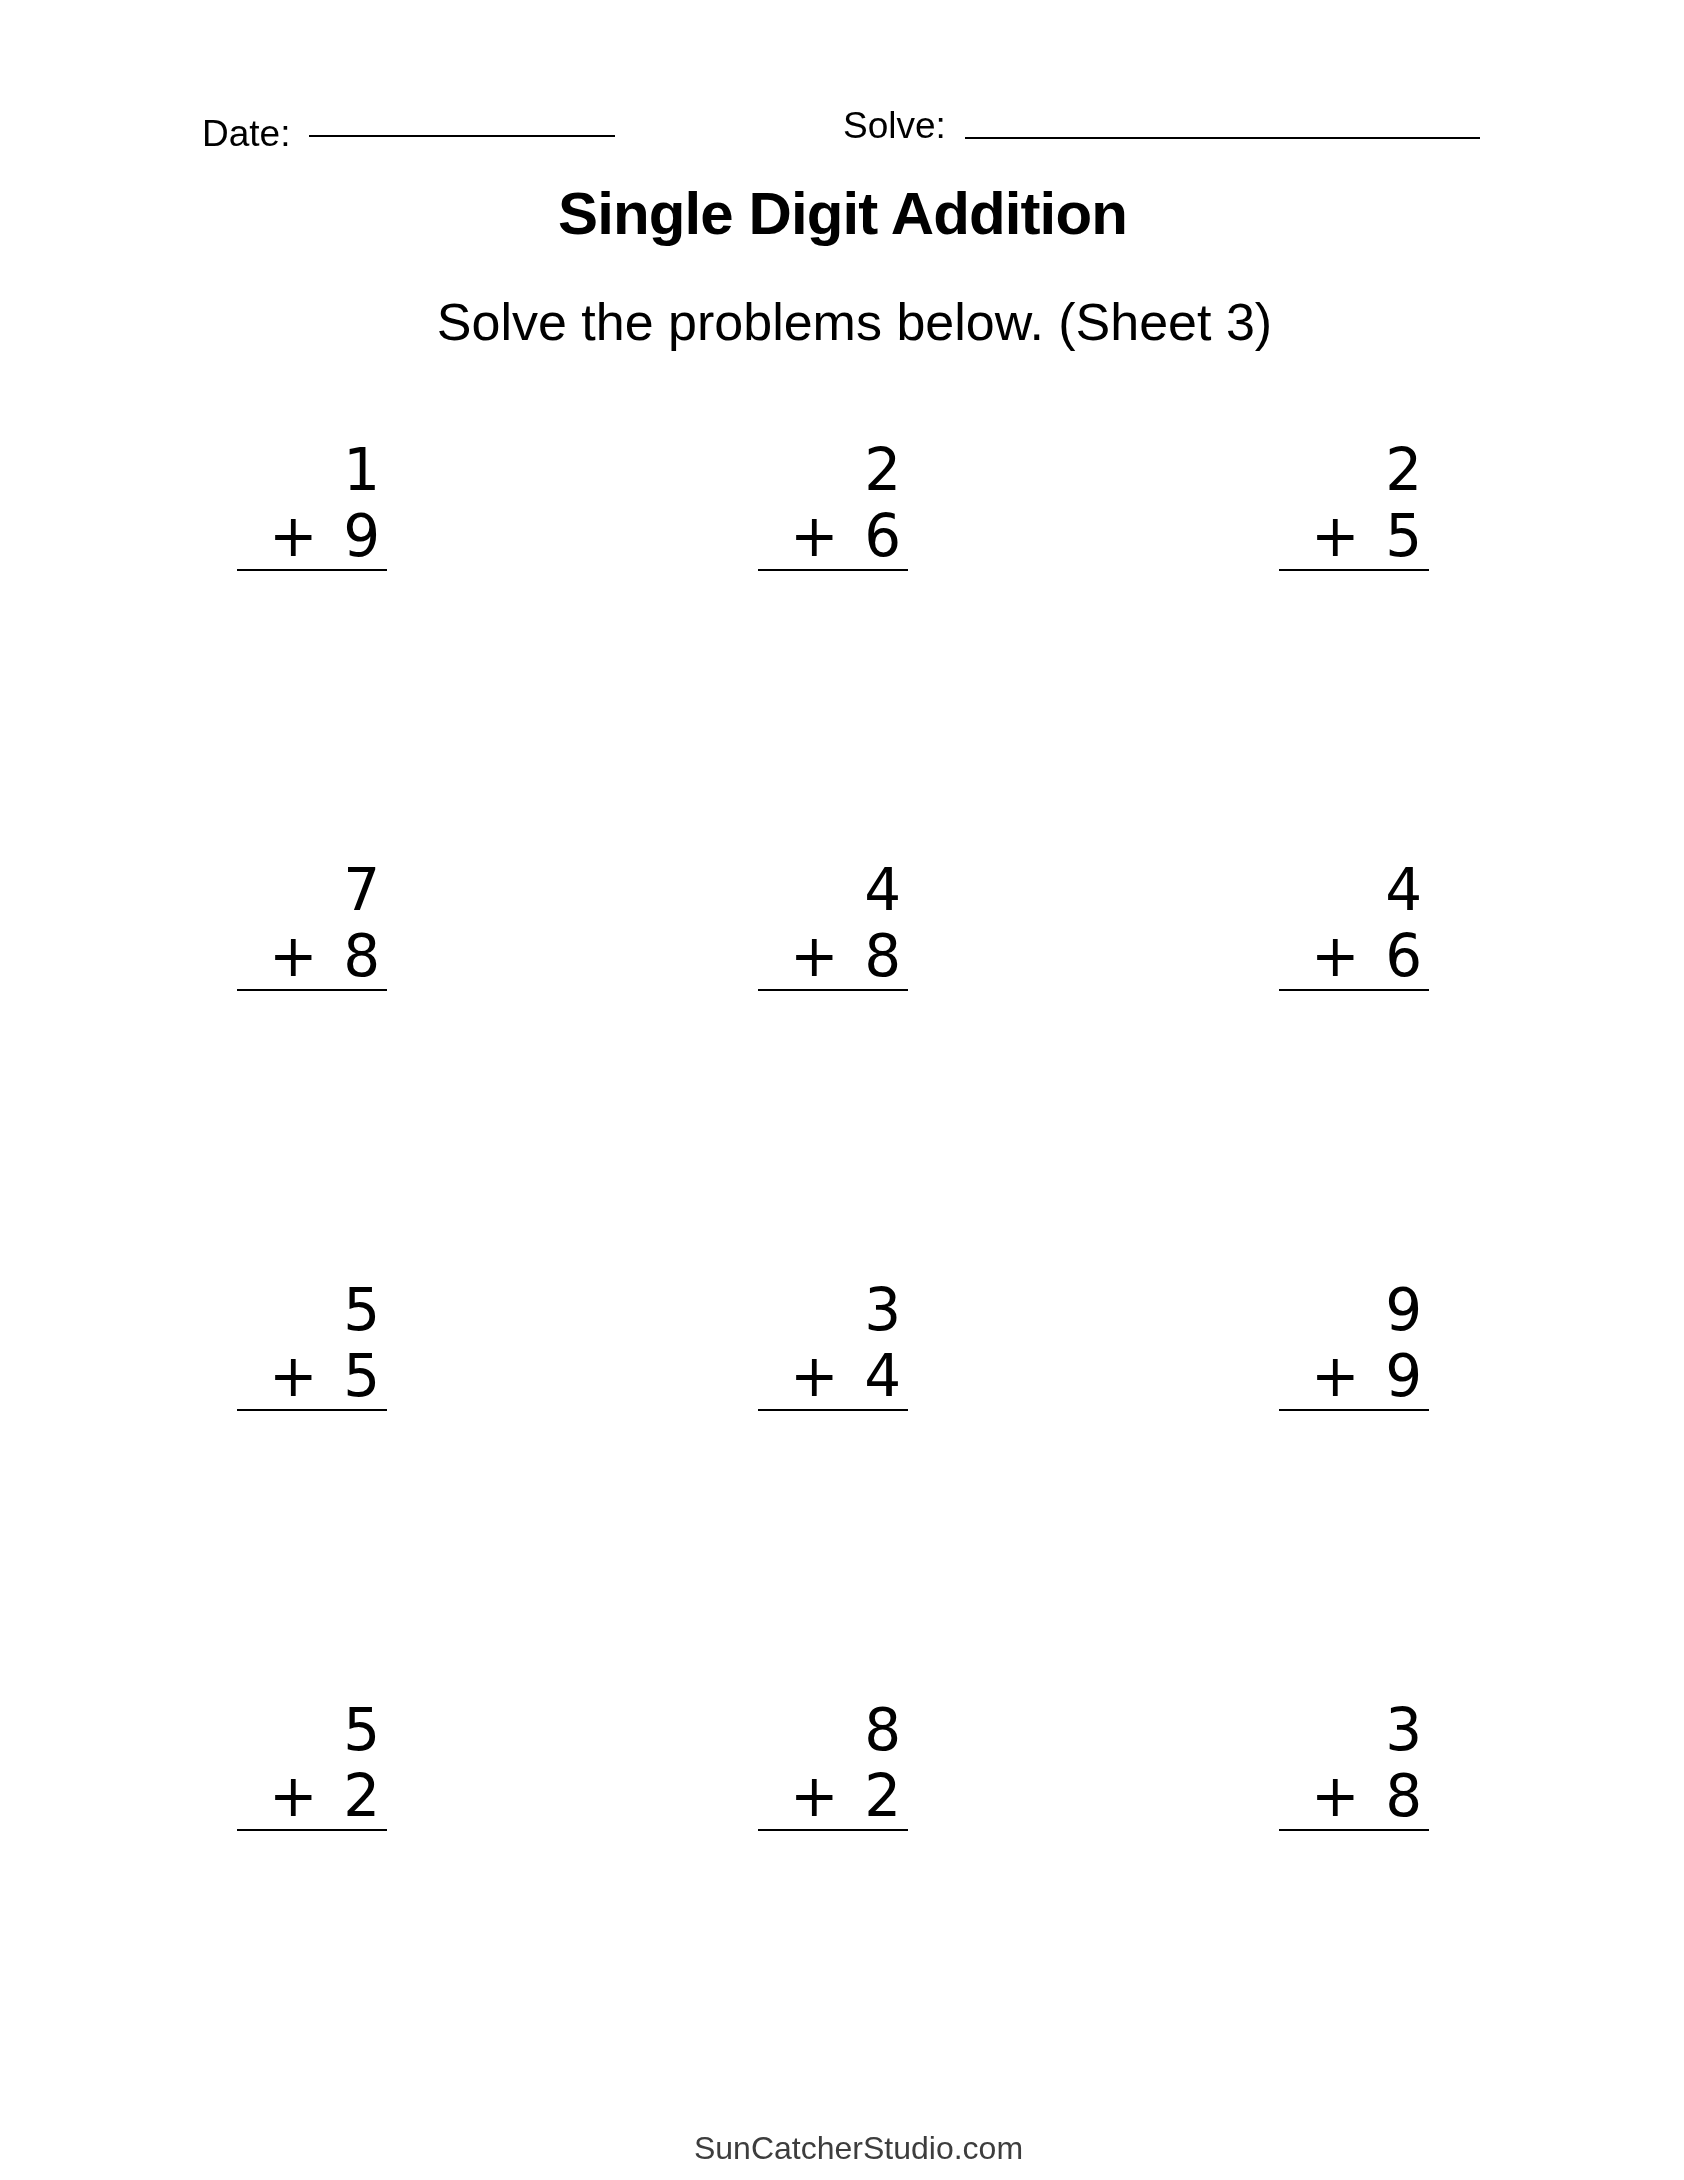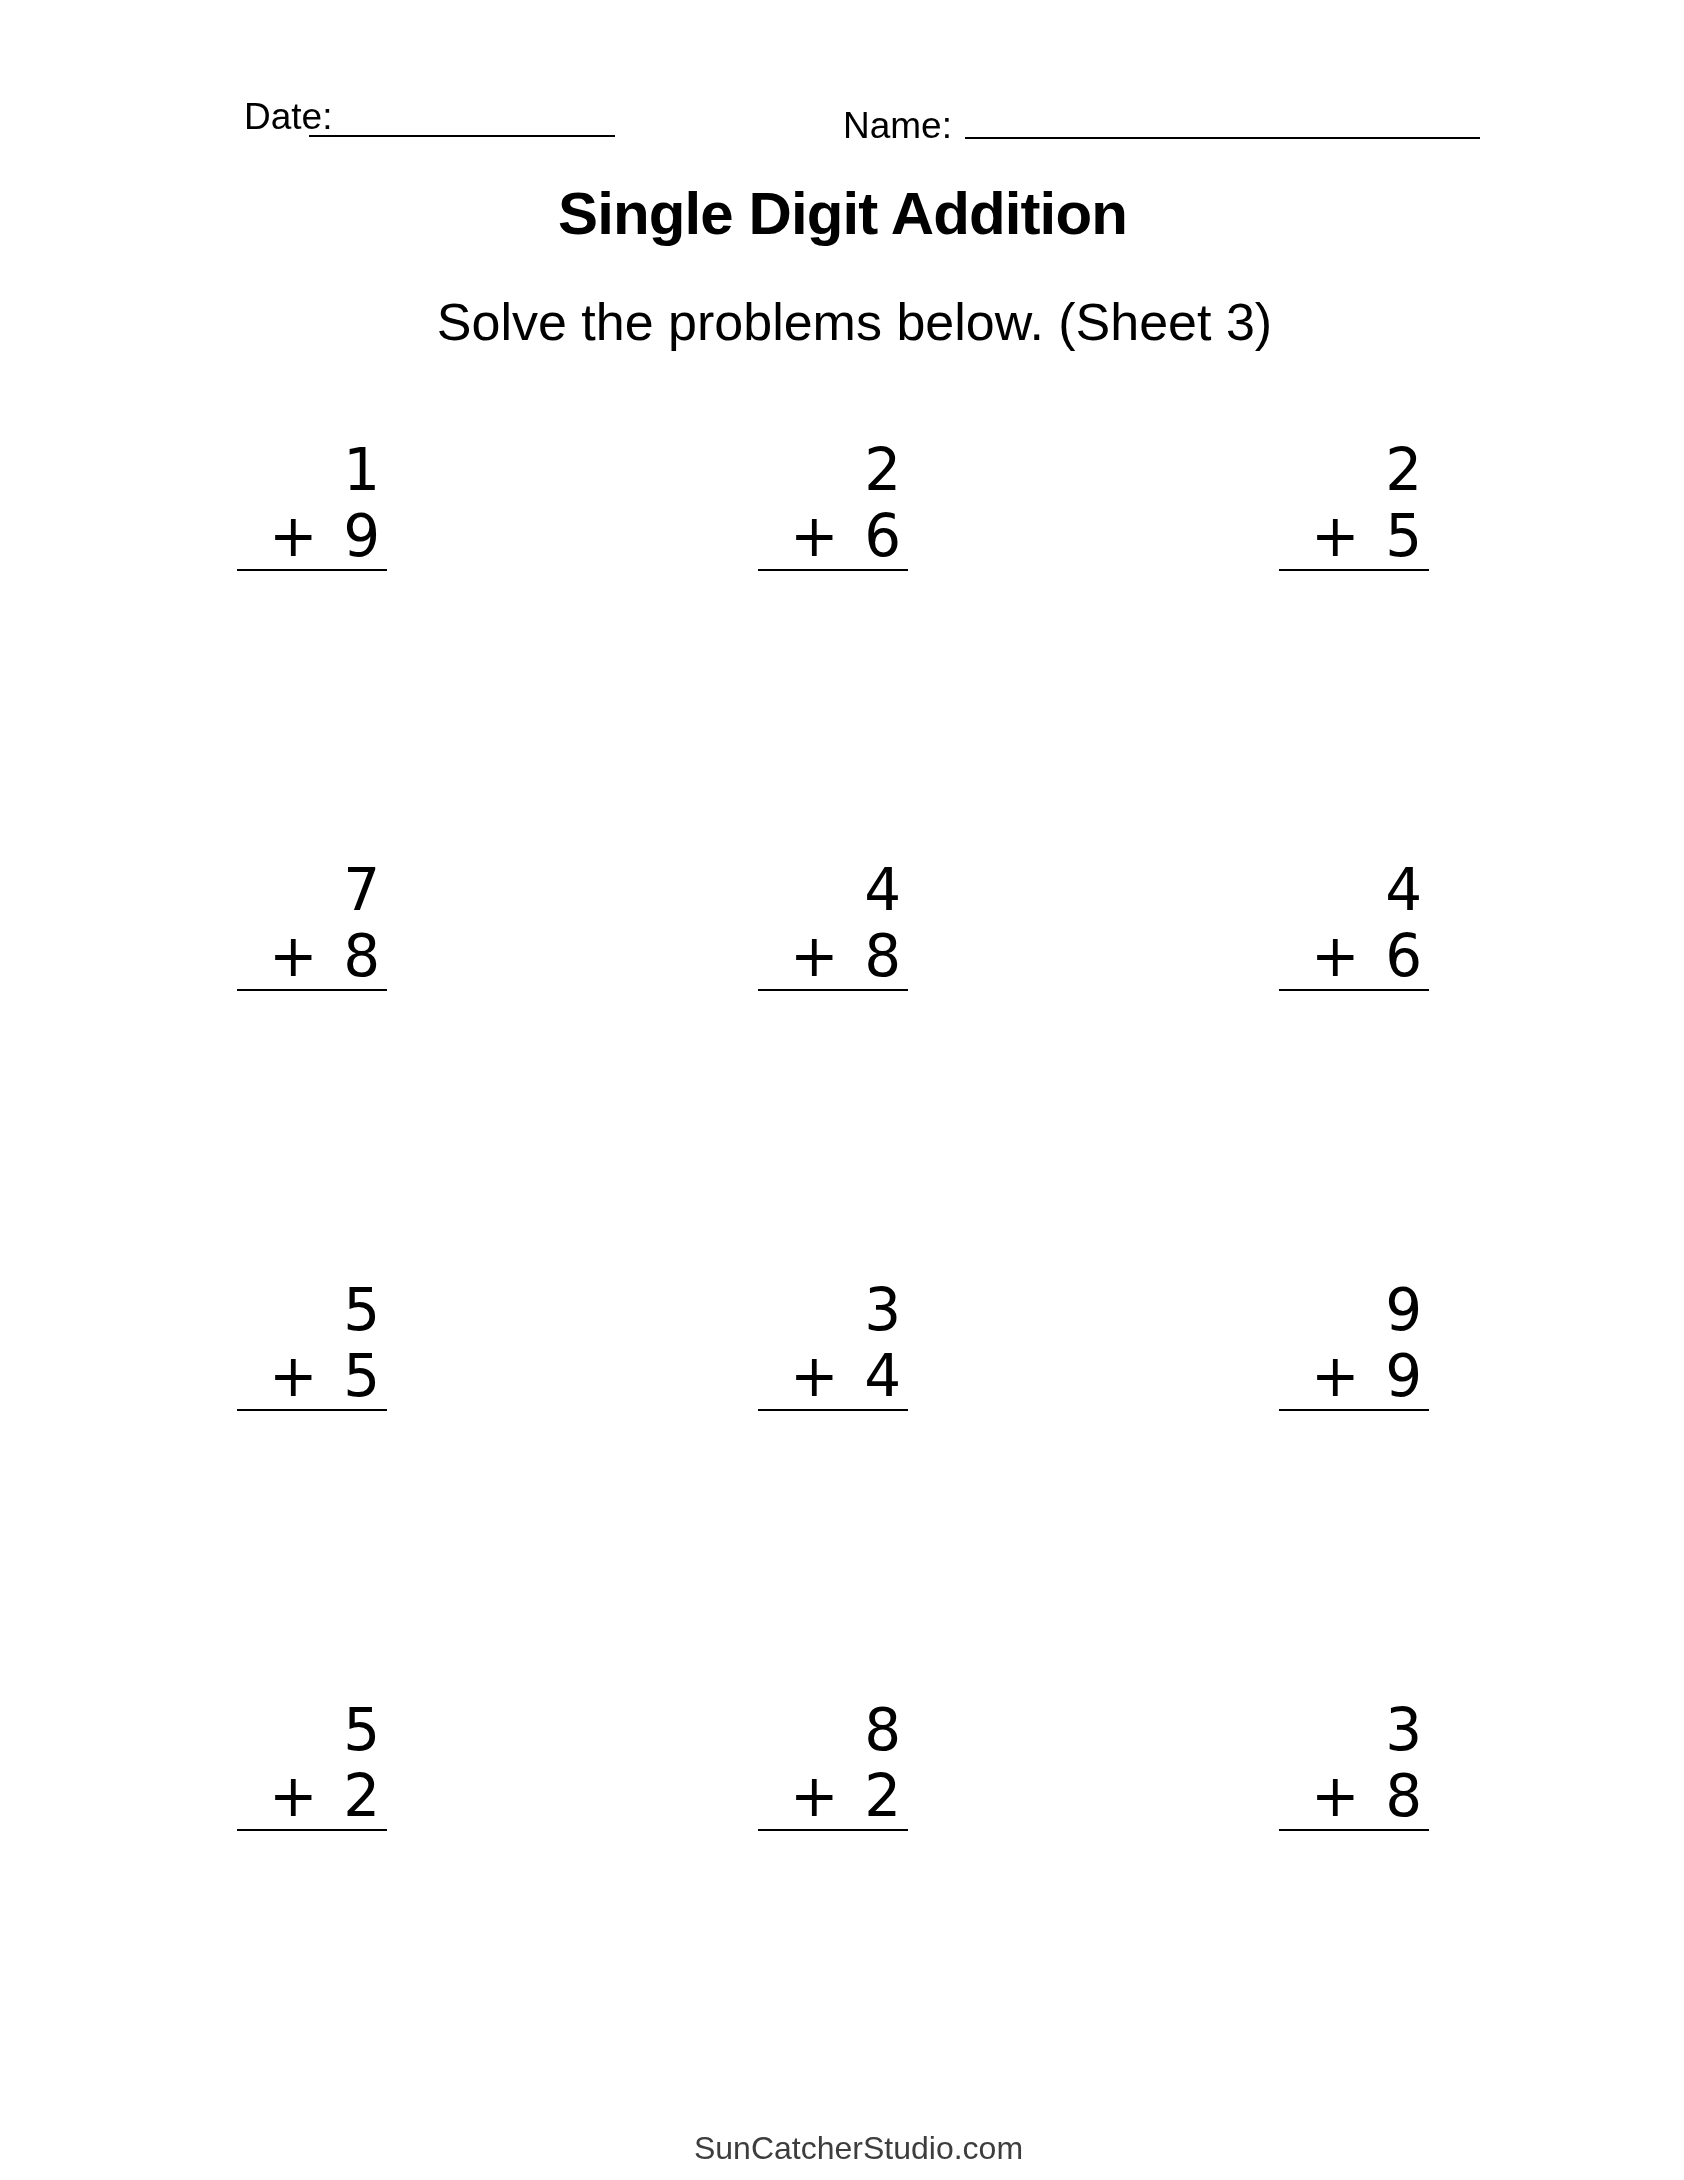--- a/index.html
+++ b/index.html
@@ -8,21 +8,21 @@
     width: 1685px;
     height: 2181px;
     background: #ffffff;
     color: #000000;
     font-family: "Liberation Sans", sans-serif;
     overflow: hidden;
   }
 
   
   .hdr-label { position: absolute; font-size: 37px; color: #000; }
-  .date-label { left: 202px; top: 96px; margin-left: 42px; }
+  .date-label { left: 202px; top: 113px; }
   .name-label { left: 843px; top: 105px; }
   .write-line { position: absolute; height: 0; border-top: 2.6px solid #000; }
   .date-line { left: 309px; top: 135px; width: 306px; }
   .name-line { left: 965px; top: 137px; width: 515px; }
 
   
   .title {
     position: absolute; top: 179px; left: 0; width: 100%;
     margin: 0; text-align: center;
     font-size: 60px; font-weight: bold; line-height: 1.15;
@@ -63,21 +63,21 @@
   }
 </style>
 </head>
 <body>
 
 <div class="page">
 
   <span class="hdr-label date-label">Date:</span>
   <div class="write-line date-line"></div>
 
-  <span class="hdr-label name-label">Name:</span>
+  <span class="hdr-label name-label">Solve:</span>
   <div class="write-line name-line"></div>
 
   <h1 class="title">Single Digit Addition</h1>
   <div class="subtitle">Solve the problems below. (Sheet 3)</div>
 
   <div class="grid">
 
     <div class="problem">
       <div class="prow top"><span class="digit">1</span></div>
       <div class="prow bottom">

